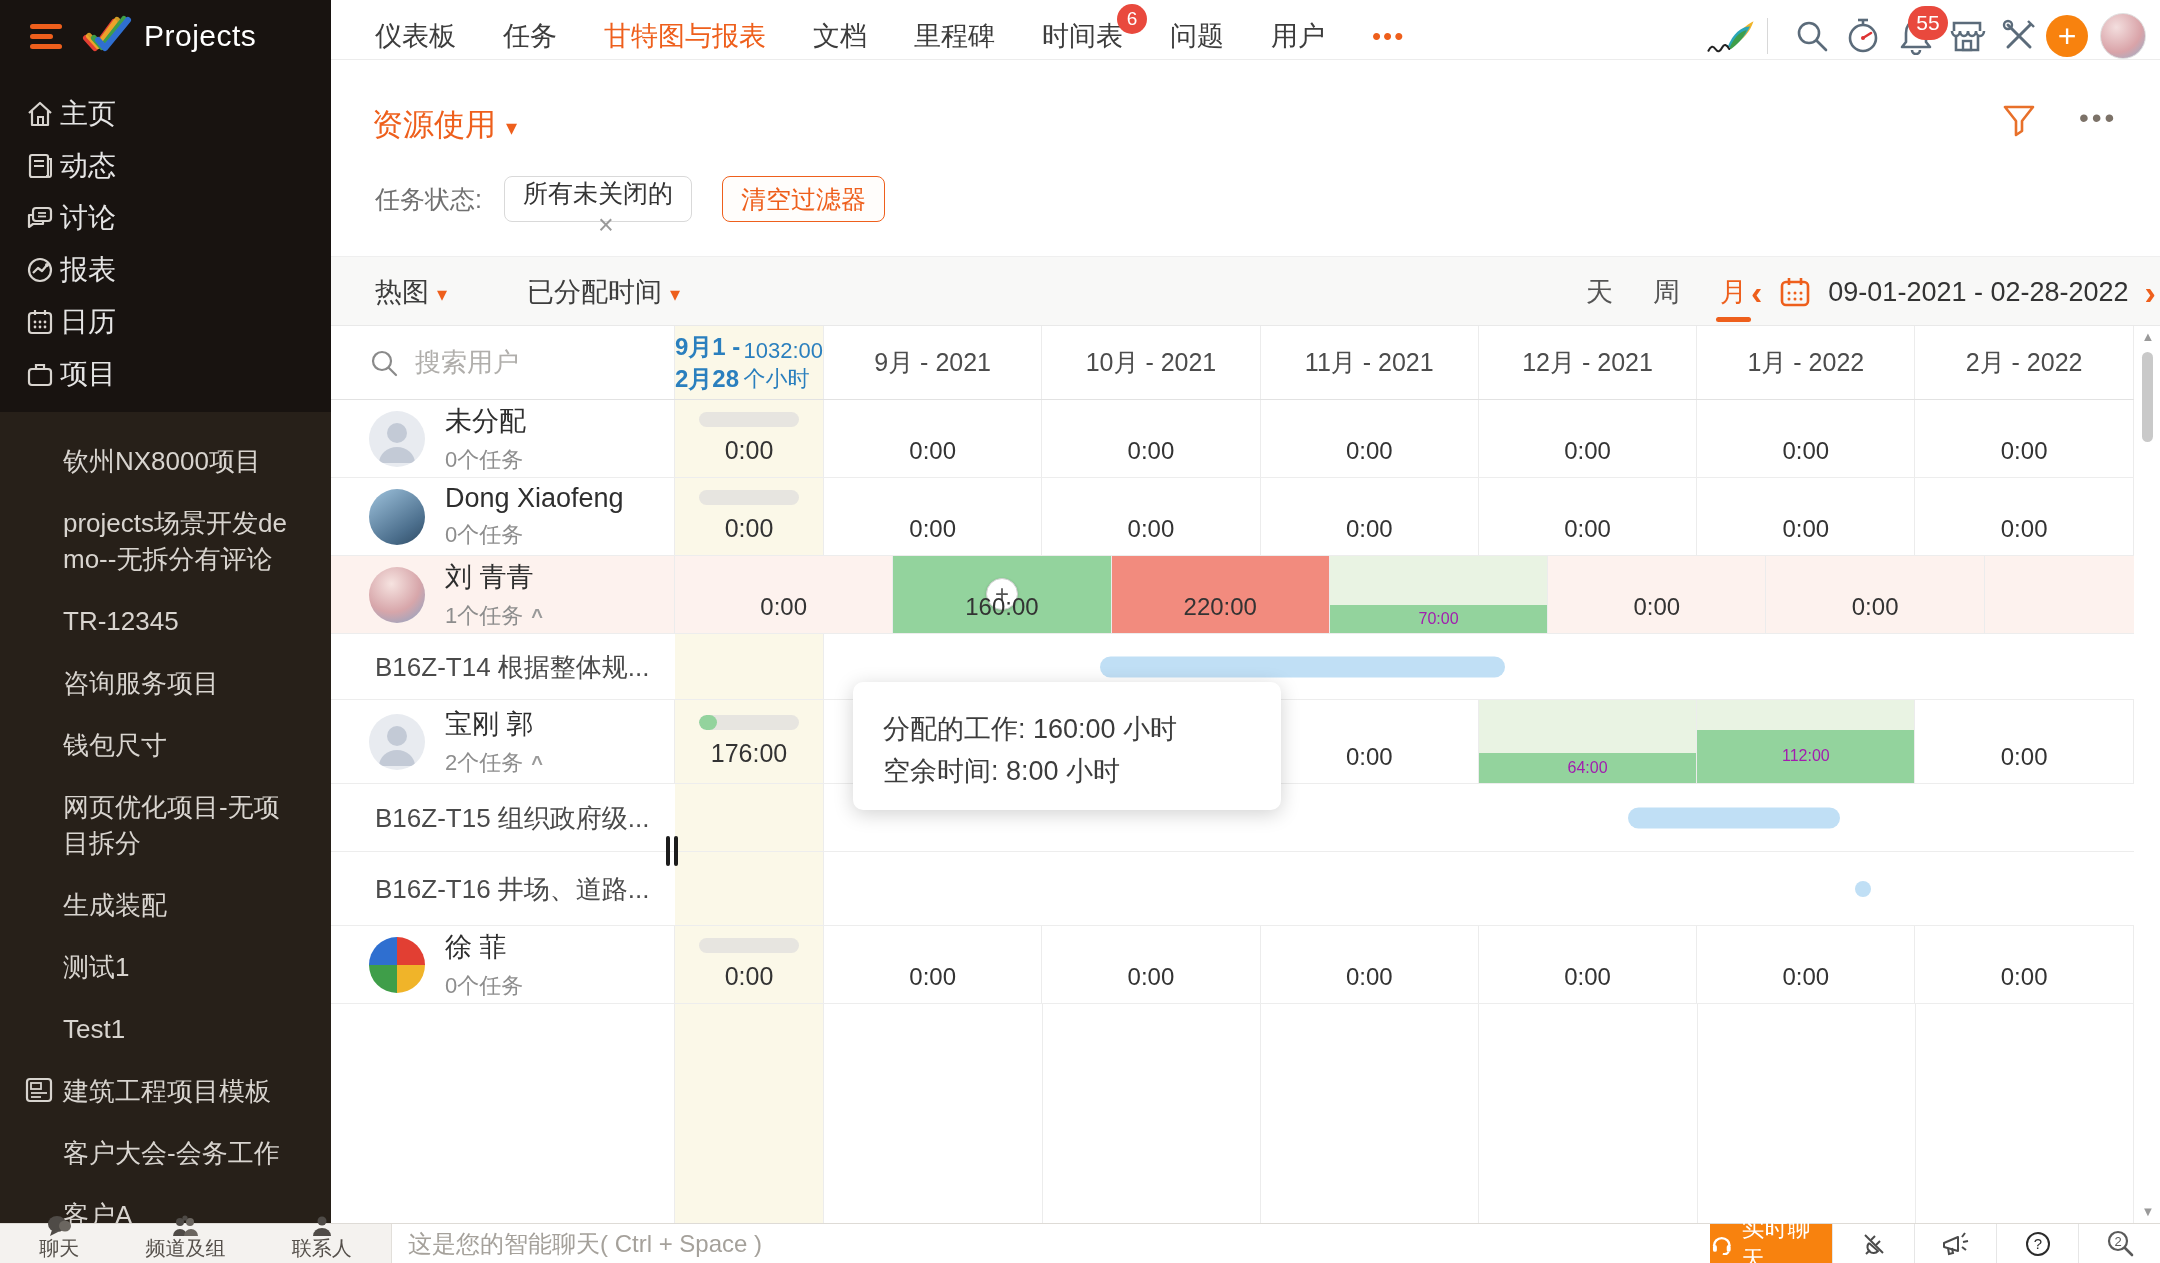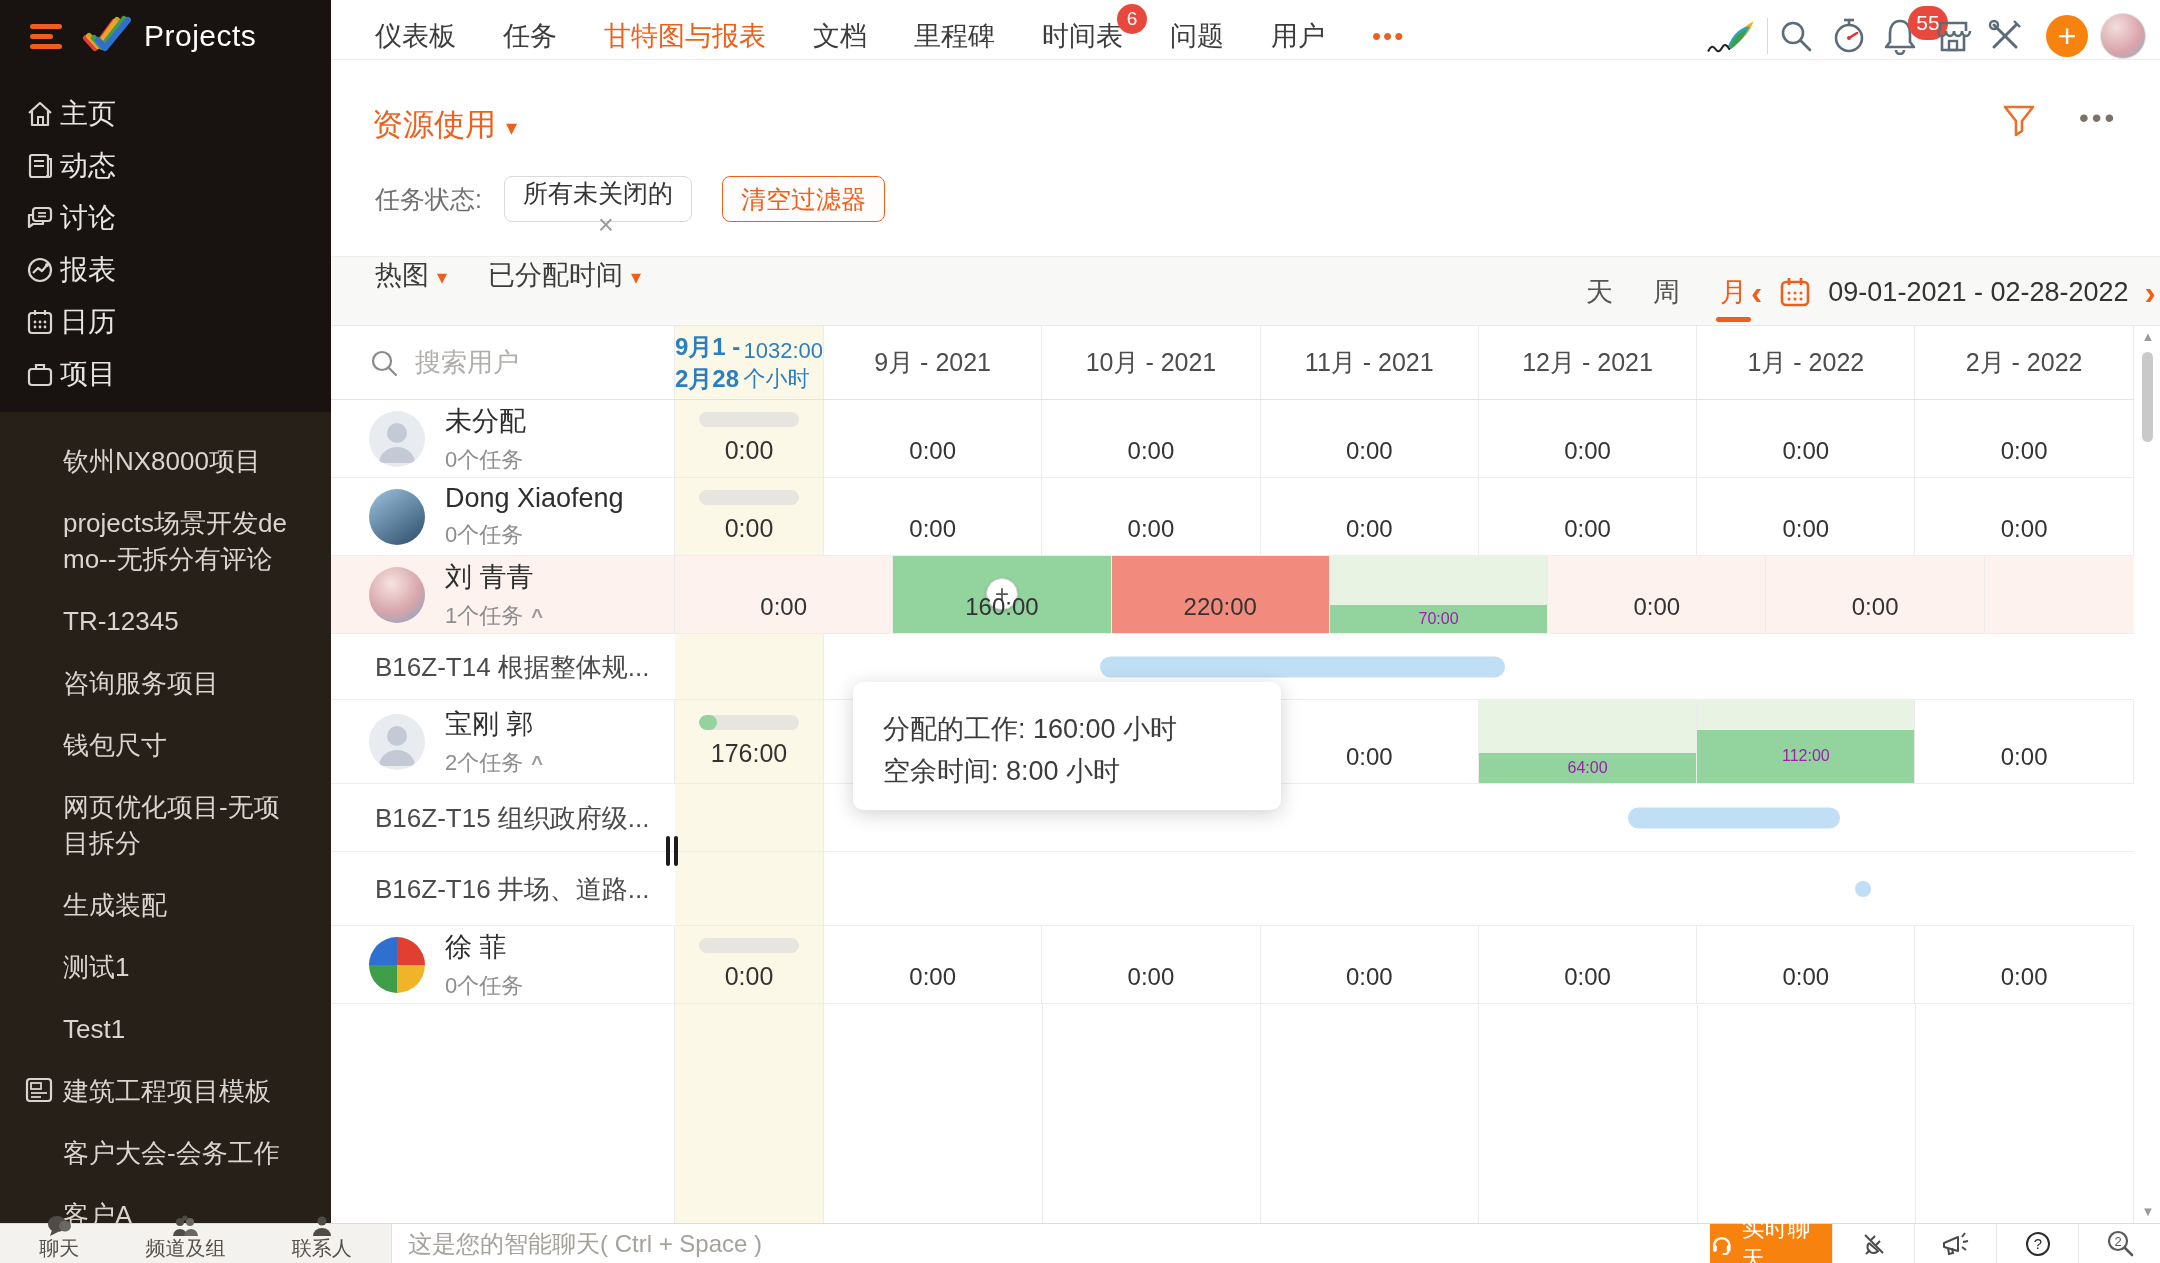--- a/index.html
+++ b/index.html
@@ -14,21 +14,21 @@
   .hamburger i{display:block;height:5px;border-radius:3px;background:var(--accent);margin:5px 0;}
   .hamburger i:nth-child(2){width:23px;}
   .logo-mark{margin-left:18px;}
   .logo-text{color:#fff;font-size:30px;margin-left:12px;letter-spacing:.5px;}
   .nav-tabs{position:absolute;left:375px;top:0;height:72px;display:flex;align-items:center;gap:47px;}
   .nav-tab{font-size:27px;color:#3d3d3d;position:relative;cursor:pointer;white-space:nowrap;}
   .nav-tab.active{color:var(--accent);}
   .nav-badge{position:absolute;top:-14px;right:-24px;min-width:30px;height:30px;border-radius:15px;background:var(--badge-red);color:#fff;font-size:19px;display:flex;align-items:center;justify-content:center;padding:0 6px;}
   .nav-more{color:var(--accent);font-size:26px;letter-spacing:2px;cursor:pointer;}
   .top-icons{position:absolute;right:0;top:0;height:72px;display:flex;align-items:center;}
-  .tb-ico{width:52px;height:52px;display:flex;align-items:center;justify-content:flex-start;position:relative;cursor:pointer;}
+  .tb-ico{width:52px;height:52px;display:flex;align-items:center;justify-content:flex-end;position:relative;cursor:pointer;}
   .tb-divider{width:1px;height:36px;background:#d8d8d8;margin:0 10px;}
   .bell-badge{position:absolute;top:-4px;left:26px;min-width:40px;height:34px;border-radius:17px;background:var(--badge-red);color:#fff;font-size:21px;display:flex;align-items:center;justify-content:center;padding:0 6px;}
   .plus-btn{width:42px;height:42px;border-radius:50%;background:var(--accent-bright);color:#fff;font-size:32px;display:flex;align-items:center;justify-content:center;margin:0 12px 0 8px;cursor:pointer;}
   .avatar-top{width:46px;height:46px;border-radius:50%;background:radial-gradient(circle at 35% 30%,#f3dede,#d9a3a8 60%,#8fb0cf);margin-right:14px;cursor:pointer;border:1px solid #e0e0e0;}
 
   
   .sidebar{position:absolute;left:0;top:72px;width:331px;height:1151px;background:var(--sidebar1);z-index:20;overflow:hidden;}
   .side-nav{padding-top:16px;}
   .side-item{display:flex;align-items:center;height:52px;padding-left:25px;cursor:pointer;}
   .side-item svg{flex:0 0 30px;}
@@ -43,21 +43,21 @@
   .view-title .caret{font-size:22px;margin-left:10px;}
   .funnel{position:absolute;left:1668px;top:28px;cursor:pointer;}
   .hmore{position:absolute;left:1748px;top:30px;color:#7c7268;font-size:28px;letter-spacing:3px;cursor:pointer;}
   .filter-row{position:absolute;left:44px;top:104px;display:flex;align-items:center;}
   .filter-label{font-size:25px;color:#707070;}
   .chip{display:flex;align-items:center;border:1px solid #d9d9d9;border-radius:8px;height:46px;padding:0 18px;margin-left:22px;font-size:25px;color:#333;background:#fff;cursor:pointer;flex-direction:column;}
   .chip .x{color:#9a9a9a;margin-left:16px;font-size:27px;}
   .chip-clear{border:1px solid var(--accent);color:var(--accent);border-radius:8px;height:46px;display:flex;align-items:center;padding:0 18px;margin-left:30px;font-size:25px;background:#fffdfb;cursor:pointer;}
 
   .toolbar{position:absolute;left:0;top:184px;width:1829px;height:70px;background:#f8f8f7;border-top:1px solid #efefef;border-bottom:1px solid #e9e9e9;}
-  .tb-left{position:absolute;left:44px;top:0;height:70px;display:flex;gap:41px;}
+  .tb-left{position:absolute;left:44px;top:0;height:70px;display:flex;align-items:center;gap:80px;}
   .tb-drop{font-size:27px;color:#3d3d3d;cursor:pointer;}
   .tb-drop .caret{color:var(--accent);font-size:20px;margin-left:8px;}
   .dwm{position:absolute;left:1255px;top:0;height:70px;display:flex;align-items:center;gap:40px;}
   .dwm span{font-size:27px;color:#555;cursor:pointer;position:relative;}
   .dwm span.active{color:var(--accent);}
   .dwm span.active::after{content:"";position:absolute;left:-4px;right:-4px;bottom:-12px;height:5px;border-radius:3px;background:var(--accent);}
   .datenav{position:absolute;left:1420px;top:0;height:70px;display:flex;align-items:center;gap:16px;}
   .dn-ch{color:var(--accent);font-size:34px;font-weight:bold;cursor:pointer;}
   .dn-range{font-size:27px;color:#333;}
 

